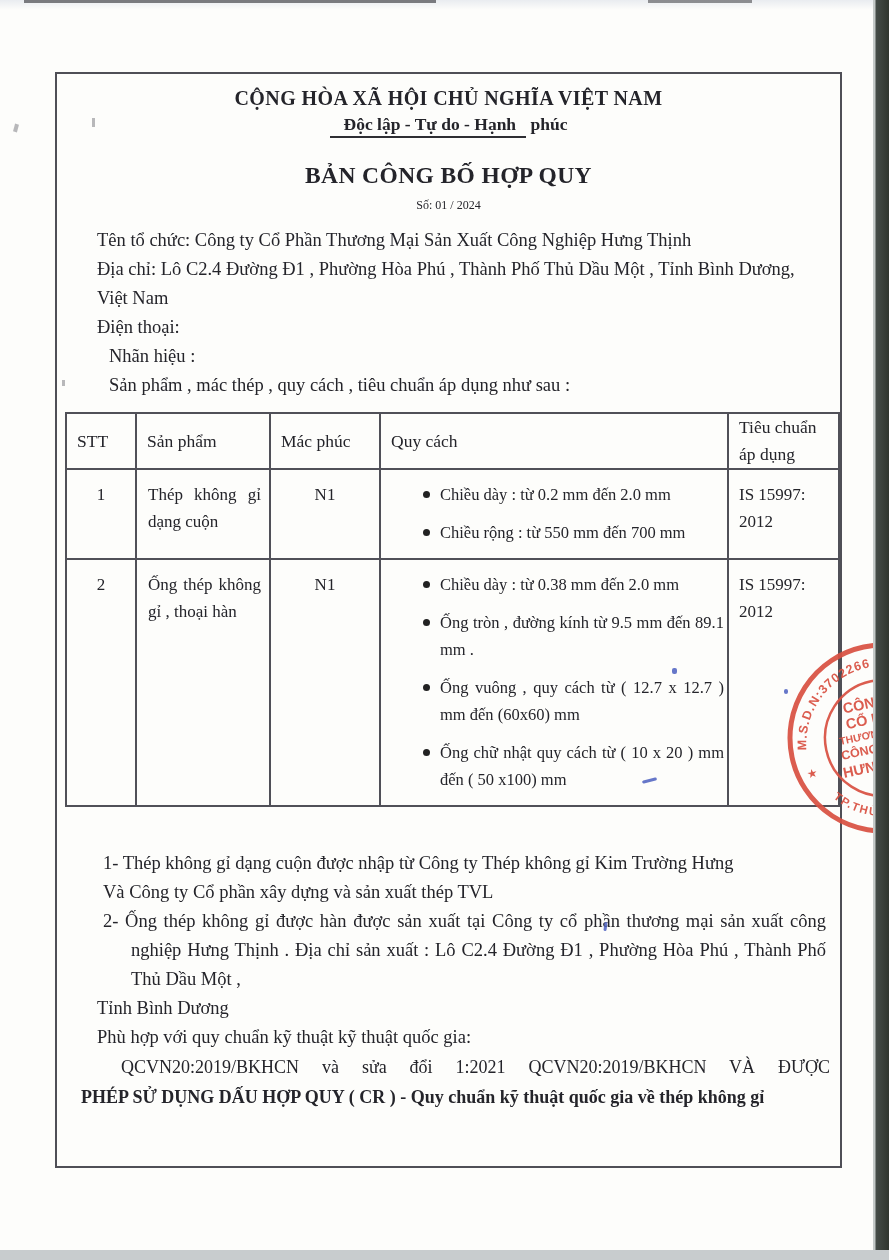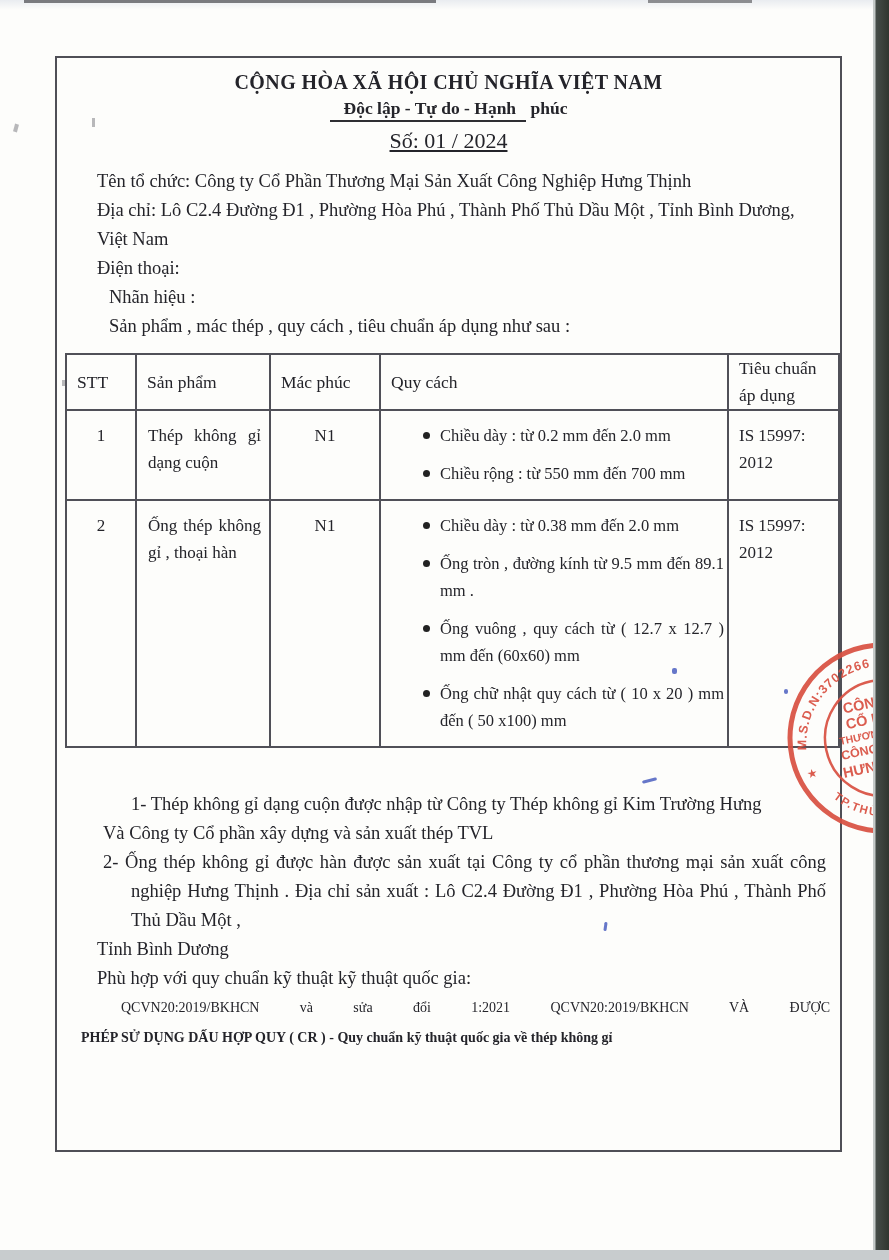--- a/index.html
+++ b/index.html
@@ -22,28 +22,28 @@
   .speck.s2 { left:92px; top:118px; width:3px; height:9px; }
   .speck.s3 { left:62px; top:380px; width:3px; height:6px; }
   .pen { position:absolute; background:#4b5fc0; opacity:.85; z-index:4; border-radius:2px; }
   .pen.b1 { left:672px; top:668px; width:5px; height:6px; }
   .pen.b2 { left:642px; top:779px; width:15px; height:3px; transform:rotate(-14deg); }
   .pen.b3 { left:604px; top:922px; width:3px; height:9px; transform:rotate(8deg); }
   .pen.b4 { left:784px; top:689px; width:4px; height:5px; }
 
   
   .frame {
-    position:absolute; left:55px; top:56px; width:787px; height:1096px;
+    position:absolute; left:55px; top:72px; width:787px; height:1096px;
     border:2px solid #4f4f56; z-index:1; box-sizing:border-box;
   }
   .nat-line1 { margin-top:13px; text-align:center; font-weight:bold; font-size:20px; letter-spacing:.4px; }
   .motto { margin-top:4px; text-align:center; font-weight:bold; font-size:17.5px; }
   .motto-u { border-bottom:2px solid #2e2e33; padding:0 10px 2px 14px; }
   .doc-title { margin-top:27px; text-align:center; font-weight:bold; font-size:23.5px; letter-spacing:.4px; }
-  .doc-number { margin-top:9px; text-align:center; font-size:22px;text-decoration:underline; }
+  .doc-number { margin-top:9px; text-align:center; font-size:12px; }
 
   .p { margin:0; padding:0 14px 0 40px; font-size:18.5px; line-height:29px; }
   .p.first { margin-top:13px; }
   .p.indent { padding-left:52px; }
   .p.gap-top { margin-top:4px; }
 
   
   table.spec {
     border-collapse:collapse; table-layout:fixed;
     margin:12px 2px 0 8px; width:775px;
@@ -59,24 +59,24 @@
   td.c-stt { padding-top:11px; }
   td.c-sp  { padding:11px 8px 0 11px; text-align:justify; }
   td.c-mt  { text-align:center; padding-top:11px; }
   td.c-tc  { padding:11px 6px 0 10px; }
   ul.qc { list-style:none; margin:10px 0 8px 0; padding:0 2px 0 58px; }
   ul.qc li { position:relative; text-align:justify; font-size:16.5px; line-height:27px; margin-bottom:11px; }
   ul.qc li::before { content:""; position:absolute; left:-17px; top:10px; width:7px; height:7px; border-radius:50%; background:#222; }
 
   
   .notes { margin-top:42px; }
-  .note-num { padding-left:74px; text-align:justify; }
+  .note-num { padding-left:46px; text-align:justify; }
   .note-cont { padding-left:46px; }
   .note-hang { padding-left:74px; text-indent:-28px; text-align:justify; }
-  .qcvn { margin:0 10px 2px 24px; font-size:14px; line-height:30px; }
+  .qcvn { margin:0 10px 2px 24px; font-size:18px; line-height:30px; }
   .qcvn .l1 { text-align:justify; text-align-last:justify; padding-left:40px; }
   .qcvn .l2 { text-align:left;font-weight:bold; }
 
   
   .stamp { position:absolute; left:783px; top:638px; z-index:5; opacity:.93; }
   .stamp text { font-family:"Liberation Sans","DejaVu Sans",sans-serif; font-weight:bold; }
 </style>
 </head>
 <body>
 
@@ -91,20 +91,21 @@
   <div class="pen b1"></div>
   <div class="pen b2"></div>
   <div class="pen b3"></div>
   <div class="pen b4"></div>
 
   <div class="frame">
 
     <div class="nat-line1">CỘNG HÒA XÃ HỘI CHỦ NGHĨA VIỆT NAM</div>
     <div class="motto"><span class="motto-u">Độc lập - Tự do - Hạnh</span><span> phúc</span></div>
 
+    <div class="doc-title">BẢN CÔNG BỐ HỢP QUY</div>
     <div class="doc-number">Số: 01 / 2024</div>
 
     <p class="p first">Tên tổ chức: Công ty Cổ Phần Thương Mại Sản Xuất Công Nghiệp Hưng Thịnh</p>
     <p class="p">Địa chỉ: Lô C2.4 Đường Đ1 , Phường Hòa Phú , Thành Phố Thủ Dầu Một , Tỉnh Bình Dương, Việt Nam</p>
     <p class="p">Điện thoại:</p>
     <p class="p indent">Nhãn hiệu :</p>
     <p class="p indent">Sản phẩm , mác thép , quy cách , tiêu chuẩn áp dụng như sau :</p>
 
     <table class="spec">
       <thead>

